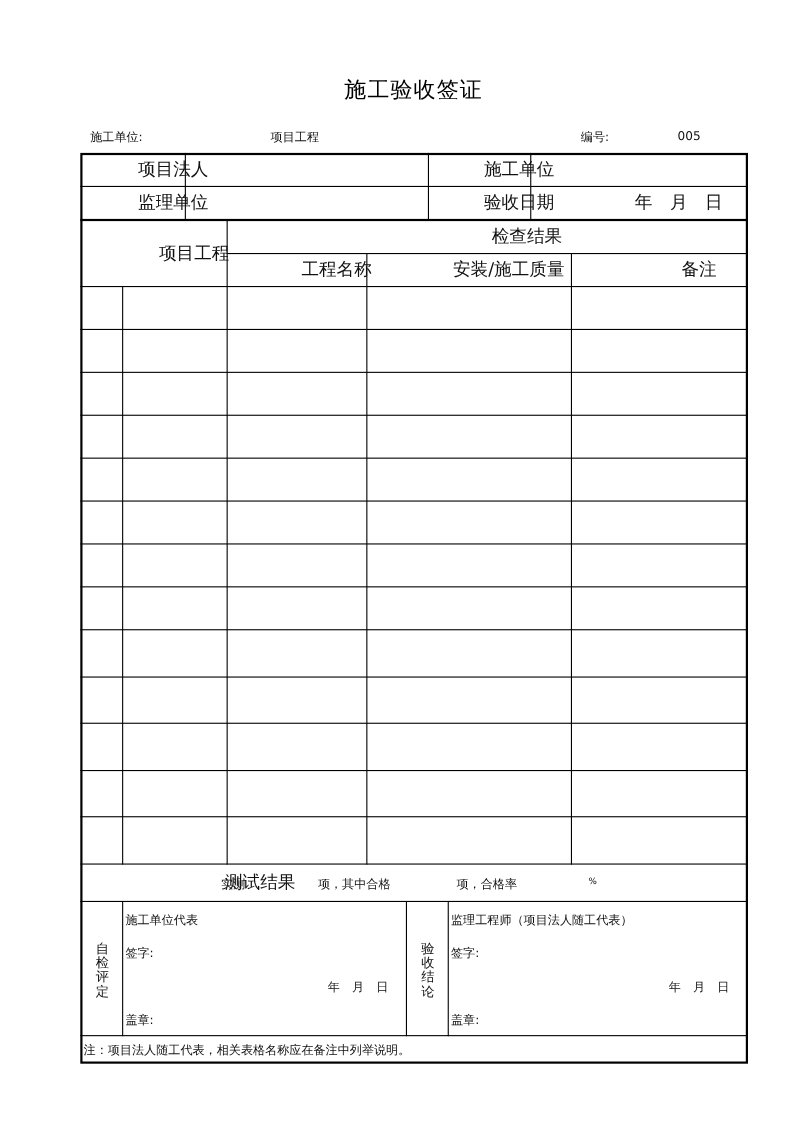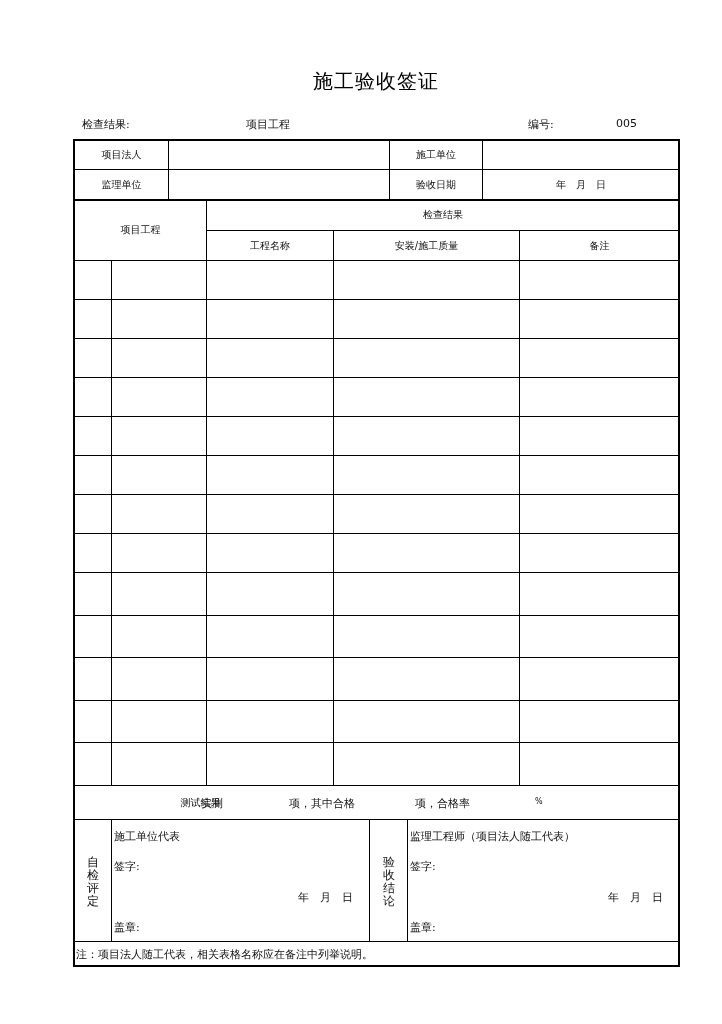--- a/index.html
+++ b/index.html
@@ -5,30 +5,30 @@
   html, body { margin: 0; padding: 0; background: #ffffff; }
   body { width: 722px; height: 1024px; position: relative; overflow: hidden;
          font-family: "DejaVu Sans", "Liberation Sans", sans-serif; color: #111; }
   .abs { position: absolute; }
   .title { left: 0; width: 752px; top: 68px; text-align: center; font-size: 20px; letter-spacing: 1px; color: #000; font-weight: normal; }
   .meta { font-size: 11px; top: 117px; color: #111; }
   .frame { left: 73px; top: 139px; width: 607px; height: 828px; border: 2px solid #000; box-sizing: border-box; }
   .hl { position: absolute; height: 0; border-top: 1.5px solid #000; }
   .vl { position: absolute; width: 0; border-left: 1.5px solid #000; }
   .thick { border-width: 2px; }
-  .cell { position: absolute; font-size: 10px; display: flex; align-items: center; justify-content: center; white-space: nowrap; color: #111; }
+  .cell { position: absolute; font-size: 16px; display: flex; align-items: center; justify-content: center; white-space: nowrap; color: #111; padding-left: 36px; }
   .vert { position: absolute; font-size: 12px; line-height: 13px; text-align: center; width: 14px; color: #111; }
   .txt { position: absolute; font-size: 11px; white-space: nowrap; color: #111; }
   .data-cell { position: absolute; }
 </style>
 </head>
 <body>
 
 <div class="abs title">施工验收签证</div>
-<div class="abs meta" style="left:82px;">检查结果:</div>
+<div class="abs meta" style="left:82px;">施工单位:</div>
 <div class="abs meta" style="left:246px;">项目工程</div>
 <div class="abs meta" style="left:528px;">编号:</div>
 <div class="abs meta" style="left:616px;">005</div>
 
 <div class="abs frame"></div>
 
 <div class="hl" style="left:73px;width:607px;top:169px;"></div>
 <div class="hl thick" style="left:73px;width:607px;top:199px;"></div>
 <div class="hl" style="left:206px;width:474px;top:230px;"></div>
 <div class="hl" style="left:73px;width:607px;top:260px;"></div>

